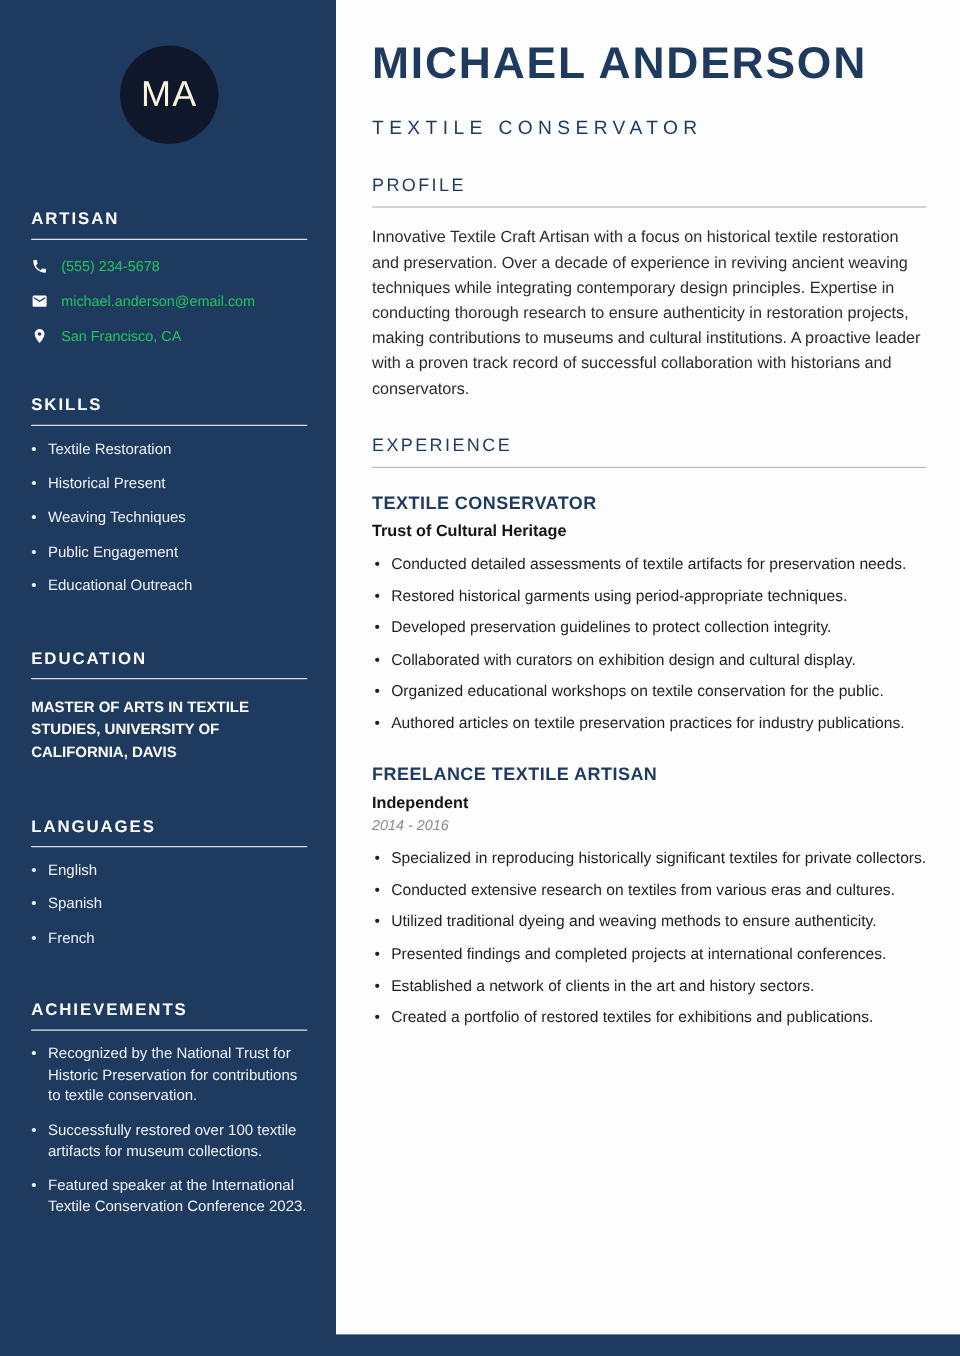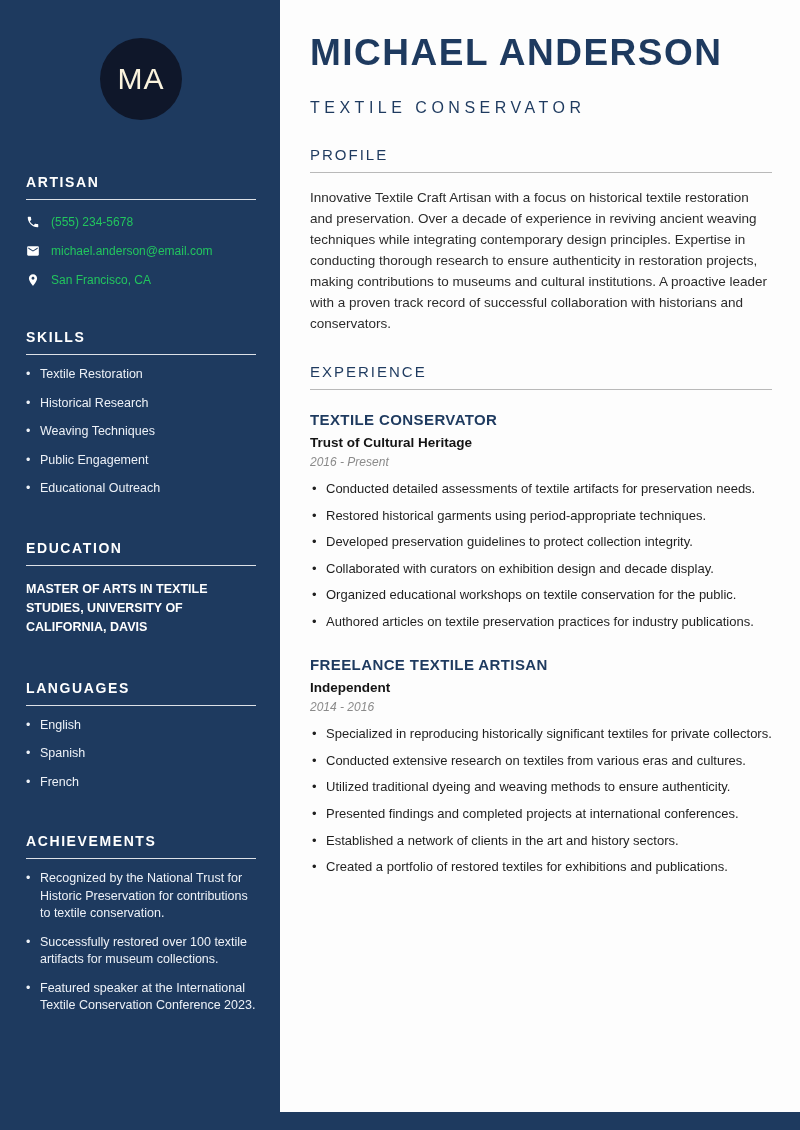--- a/index.html
+++ b/index.html
@@ -94,21 +94,21 @@
             <path d="M12 2C8.13 2 5 5.13 5 9c0 5.25 7 13 7 13s7-7.75 7-13c0-3.87-3.13-7-7-7zm0 9.5c-1.38 0-2.5-1.12-2.5-2.5s1.12-2.5 2.5-2.5 2.5 1.12 2.5 2.5-1.12 2.5-2.5 2.5z"></path>
           </svg>
         <span>San Francisco, CA</span>
       </div>
     </section>
 
     <section class="side-section">
       <div class="side-heading">SKILLS</div>
       <ul class="side-list">
         <li>Textile Restoration</li>
-        <li>Historical Research</li>
+        <li>Historical Present</li>
         <li>Weaving Techniques</li>
         <li>Public Engagement</li>
         <li>Educational Outreach</li>
       </ul>
     </section>
 
     <section class="side-section">
       <div class="side-heading">EDUCATION</div>
       <div class="degree">MASTER OF ARTS IN TEXTILE STUDIES, UNIVERSITY OF CALIFORNIA, DAVIS</div>
     </section>
@@ -139,26 +139,25 @@
     <div class="job-subtitle">TEXTILE CONSERVATOR</div>
 
     <h2 class="main-heading">PROFILE</h2>
     <p class="profile-text">Innovative Textile Craft Artisan with a focus on historical textile restoration and preservation. Over a decade of experience in reviving ancient weaving techniques while integrating contemporary design principles. Expertise in conducting thorough research to ensure authenticity in restoration projects, making contributions to museums and cultural institutions. A proactive leader with a proven track record of successful collaboration with historians and conservators.</p>
 
     <h2 class="main-heading">EXPERIENCE</h2>
 
     <section class="job">
       <div class="job-title">TEXTILE CONSERVATOR</div>
       <div class="company">Trust of Cultural Heritage</div>
-      <div class="dates">2016 - Present</div>
       <ul class="job-bullets">
         <li>Conducted detailed assessments of textile artifacts for preservation needs.</li>
         <li>Restored historical garments using period-appropriate techniques.</li>
         <li>Developed preservation guidelines to protect collection integrity.</li>
-        <li>Collaborated with curators on exhibition design and decade display.</li>
+        <li>Collaborated with curators on exhibition design and cultural display.</li>
         <li>Organized educational workshops on textile conservation for the public.</li>
         <li>Authored articles on textile preservation practices for industry publications.</li>
       </ul>
     </section>
 
     <section class="job">
       <div class="job-title">FREELANCE TEXTILE ARTISAN</div>
       <div class="company">Independent</div>
       <div class="dates">2014 - 2016</div>
       <ul class="job-bullets">

